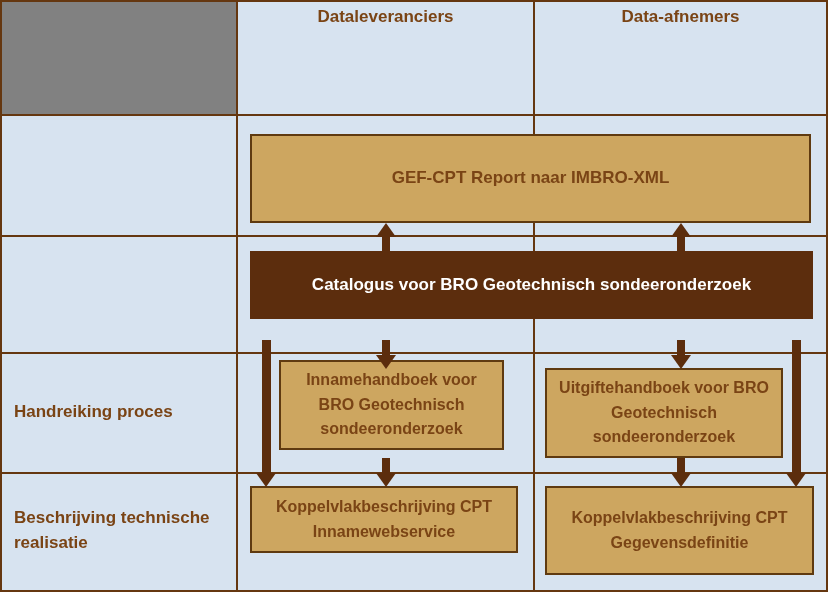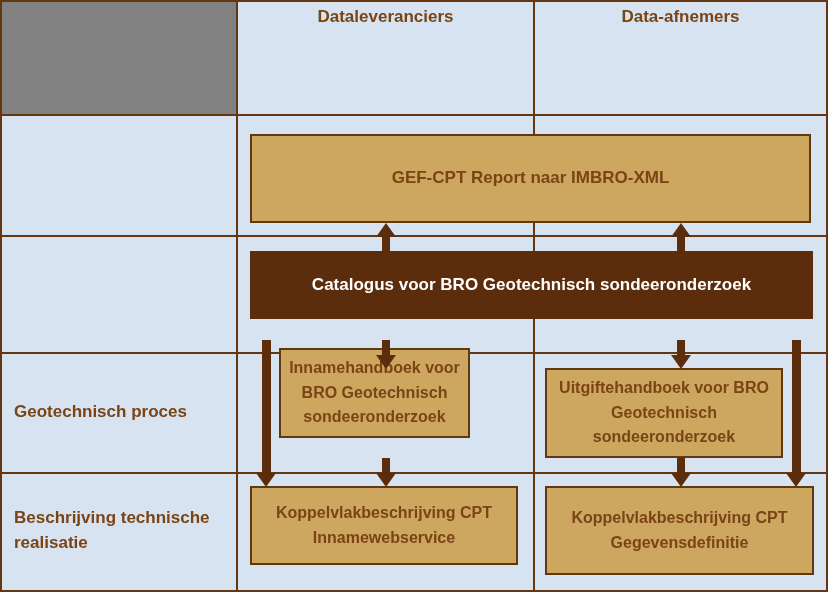--- a/index.html
+++ b/index.html
@@ -44,23 +44,23 @@
   .rl4{top:470px;height:118px}
   
   .box{position:absolute;display:flex;align-items:center;justify-content:center;
     text-align:center;z-index:3;padding:4px 8px;line-height:1.55}
   .box.tan{background:var(--tan-fill);border:2px solid var(--tan-border);
     color:var(--text-brown);font-size:16px}
   .box.dark{background:var(--dark-fill);color:var(--text-white);font-size:17px}
   .box.wide{font-size:17px}
   .gef{left:248px;top:132px;width:561px;height:89px}
   .catalogus{left:248px;top:249px;width:563px;height:68px}
-  .inname{left:277px;top:346px;width:191px;height:90px}
+  .inname{left:277px;top:358px;width:225px;height:90px}
   .uitgifte{left:543px;top:366px;width:238px;height:90px}
-  .kop-inname{left:248px;top:484px;width:268px;height:79px}
+  .kop-inname{left:248px;top:484px;width:268px;height:67px}
   .kop-uitgifte{left:543px;top:484px;width:269px;height:89px}
   
   .arrow{position:absolute;display:flex;flex-direction:column;align-items:center;z-index:4}
   .arrow .shaft{width:8px;flex:1;background:var(--arrow)}
   .arrow.long .shaft{width:9px}
   .arrow .head{width:0;height:0;flex:none}
   .arrow.up .head{border-left:10px solid transparent;border-right:10px solid transparent;
     border-bottom:14px solid var(--arrow)}
   .arrow.down .head{border-left:10px solid transparent;border-right:10px solid transparent;
     border-top:14px solid var(--arrow)}
@@ -82,21 +82,21 @@
   <div class="vline v2"></div>
   <div class="hline h1"></div>
   <div class="hline h2"></div>
   <div class="hline h3"></div>
   <div class="hline h4"></div>
 
   <div class="corner"></div>
   <div class="col-header ch1">Dataleveranciers</div>
   <div class="col-header ch2">Data-afnemers</div>
 
-  <div class="row-label rl3">Geotechnisch proces</div>
+  <div class="row-label rl3">Handreiking proces</div>
   <div class="row-label rl4">Beschrijving technische realisatie</div>
 
   <div class="box tan wide gef">GEF-CPT Report naar IMBRO-XML</div>
   <div class="box dark catalogus">Catalogus voor BRO Geotechnisch sondeeronderzoek</div>
   <div class="box tan inname">Innamehandboek voor BRO Geotechnisch sondeeronderzoek</div>
   <div class="box tan uitgifte">Uitgiftehandboek voor BRO Geotechnisch sondeeronderzoek</div>
   <div class="box tan kop-inname">Koppelvlakbeschrijving CPT Innamewebservice</div>
   <div class="box tan kop-uitgifte">Koppelvlakbeschrijving CPT Gegevensdefinitie</div>
 
   <div class="arrow up a-up1">

